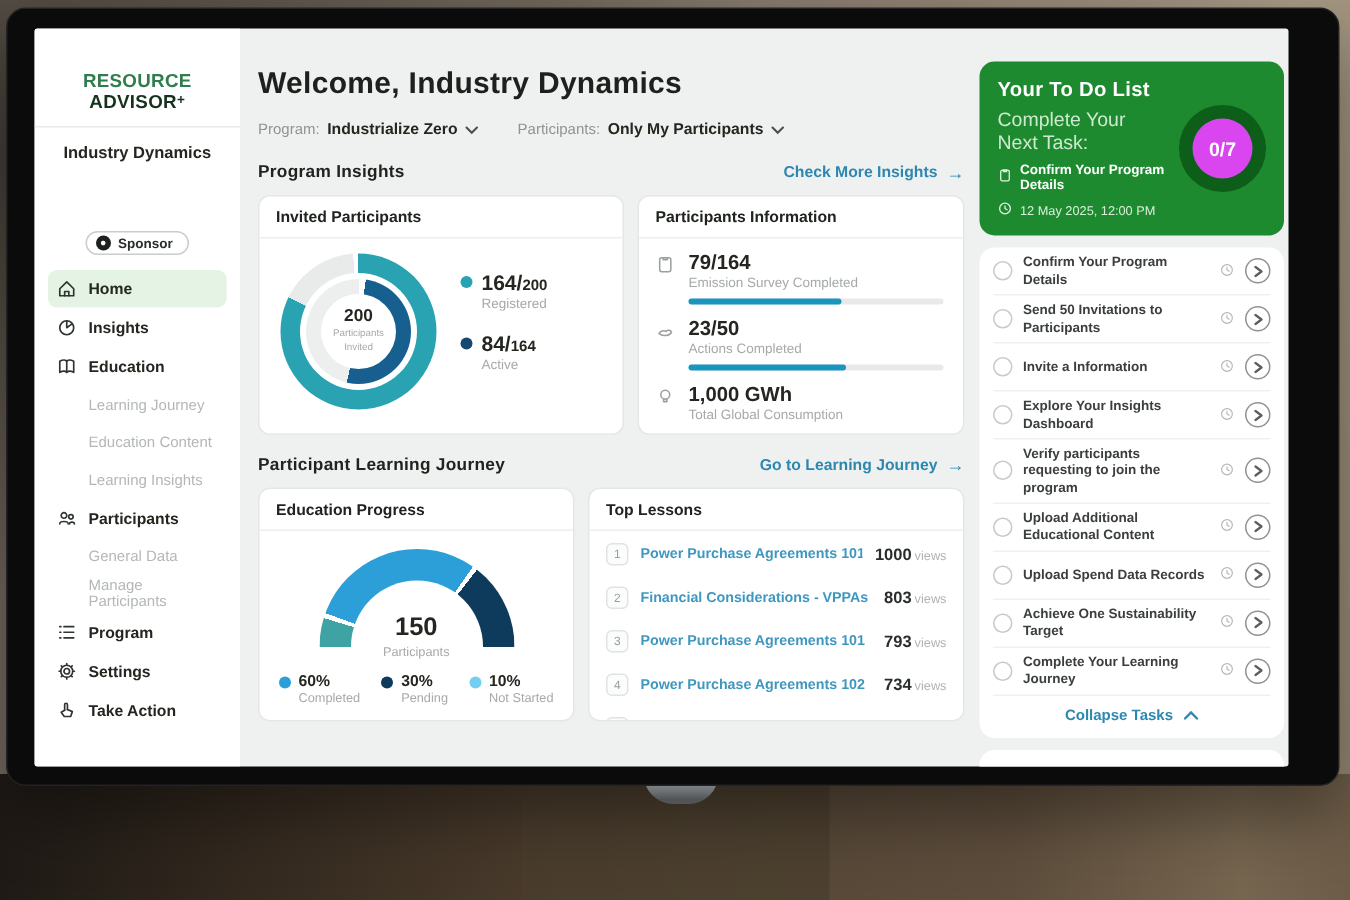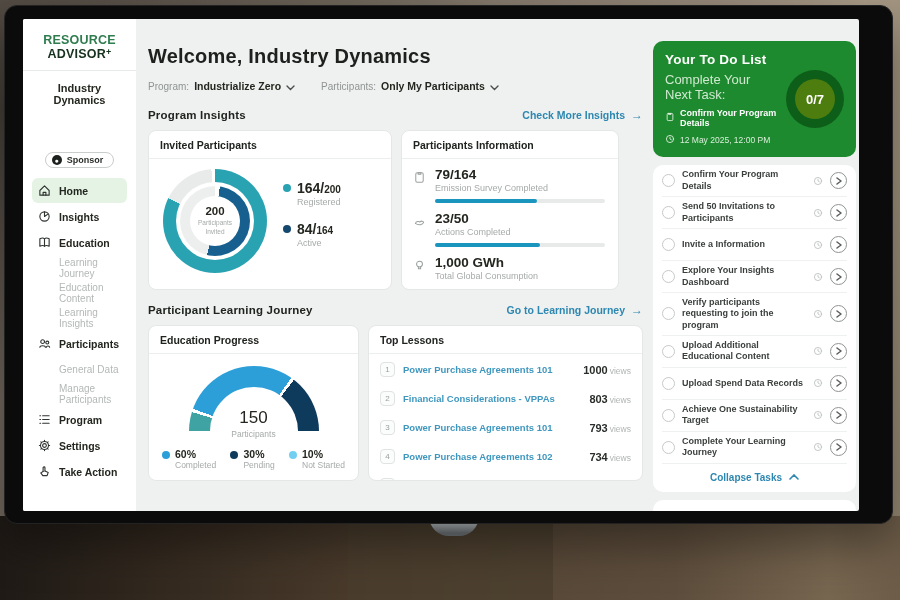--- a/index.html
+++ b/index.html
@@ -17,21 +17,21 @@
   .stand-mount { position:absolute; left:429px; top:516px; width:50px; height:20px; border-radius:0 0 25px 25px;
     background:linear-gradient(180deg,#dde1e3 15%,#aab0b4 50%,#6f7478 85%); z-index:1; }
 
   
   .monitor { position:absolute; left:4px; top:5px; width:889px; height:519px; background:#0b0b0c;
     border:1px solid #232324; border-radius:13px; z-index:2; box-shadow:0 20px 45px rgba(0,0,0,.4); }
   .screen { position:absolute; left:18px; top:13px; width:836px; height:492px; background:#eff1f0;
     border-radius:2px; overflow:hidden; display:flex; }
 
   
-  .sidebar { width:113px; background:#fff; flex:none; padding:14px 9px 0; }
+  .sidebar { width:137px; background:#fff; flex:none; padding:28px 9px 0; }
   .logo { text-align:center; font-size:12.5px; font-weight:bold; letter-spacing:.2px; padding-bottom:9px; }
   .logo .lg1 { color:#2f7d4e; } .logo .lg2 { color:#16321f; } .logo .lgplus { color:#16321f; font-size:9px; vertical-align:top; }
   .side-div { border-top:1px solid #e8eae9; margin:0 -9px; }
   .org { text-align:center; font-size:11px; font-weight:bold; color:#23271f; margin-top:11px; }
   .badge-row { display:flex; justify-content:center; margin:7px 0 10px; }
   .badge { display:flex; align-items:flex-end; gap:5px; border:1px solid #c9cdcb; border-radius:10px;
     padding:2px 10px 2px 6px; font-size:9px; font-weight:bold; color:#2a2e2a; background:#fff; cursor:pointer;margin-top:39px; }
   .badge-dot { width:10px; height:10px; border-radius:50%; background:#1d211e; color:#fff; font-size:7px;
     display:flex; align-items:center; justify-content:center; }
   .mi { display:flex; align-items:center; gap:8px; height:25px; padding:0 6px; border-radius:6px;
@@ -89,21 +89,21 @@
   .bar-fill { height:4px; border-radius:2px; background:#1a96be; }
   .bf-60 { width:60%; } .bf-62 { width:62%; }
 
   .card-edu { width:211px; height:156px; }
   .gauge-wrap { position:relative; width:130px; height:66px; margin:12px auto 0; }
   .gauge { position:absolute; inset:0; overflow:hidden; }
   .gauge-arc { position:absolute; left:0; top:0; width:130px; height:130px; border-radius:50%;
     background:conic-gradient(from 270deg, #3fa3a3 0 17deg, #fff 17deg 20deg, #2d9fd8 20deg 125deg, #fff 125deg 128deg, #0e3a5c 128deg 180deg, transparent 180deg); }
   .gauge-arc::after { content:""; position:absolute; inset:21px; background:#fff; border-radius:50%; }
   .gauge-center { position:absolute; left:0; right:0; bottom:-7px; text-align:center; }
-  .gc-val { font-size:17px; font-weight:normal; color:#23271f; }
+  .gc-val { font-size:17px; font-weight:bold; color:#23271f; }
   .gc-lbl { font-size:8.5px; color:#a5aaa8; margin-top:1px; }
   .gauge-legend { display:flex; justify-content:space-between; padding:16px 13px 0 13px; }
   .gleg { display:flex; gap:5px; }
   .gleg-dot { width:8px; height:8px; border-radius:50%; margin-top:3px; flex:none; }
   .gd-blue { background:#2d9fd8; } .gd-navy { background:#0e3a5c; } .gd-light { background:#72cff2; }
   .gleg-pct { font-size:10.5px; font-weight:bold; color:#23271f; }
   .gleg-lbl { font-size:8.5px; color:#a5aaa8; }
 
   .card-lessons { flex:1; height:156px; }
   .lesson { display:flex; align-items:center; gap:8px; padding:5px 11px; margin-top:1px; }
@@ -117,21 +117,21 @@
   .rightcol { width:206px; flex:none; padding:22px 3px 0 0; }
   .green-card { background:#1e8a2f; border-radius:10px; padding:11px 12px; color:#fff; display:flex; gap:6px; }
   .gc-left { flex:1; min-width:0; }
   .gc-title { font-size:13.5px; font-weight:bold; letter-spacing:.2px; }
   .gc-sub { font-size:13px; color:#cfe9cf; margin-top:5px; }
   .gc-task { display:flex; align-items:center; gap:5px; font-size:9px; font-weight:bold; margin-top:6px; }
   .gc-time { display:flex; align-items:center; gap:5px; font-size:8.5px; color:#d9efd9; margin-top:6px; }
   .gc-ic svg { width:10px; height:10px; stroke:#e4f4e4; fill:none; stroke-width:1.2; stroke-linecap:round; }
   .gc-ring { width:58px; height:58px; border-radius:50%; background:#0c5e18; flex:none; align-self:center;
     display:flex; align-items:center; justify-content:center; }
-  .gc-ring-in { width:40px; height:40px; border-radius:50%; background:#4d7c0f; display:flex; align-items:center; justify-content:center;
+  .gc-ring-in { width:40px; height:40px; border-radius:50%; background:#d946ef; display:flex; align-items:center; justify-content:center;
     font-size:13px; font-weight:bold; color:#fff; }
 
   .tasks-card { background:#fff; border-radius:10px; margin-top:8px; padding:0 9px; }
   .task { display:flex; align-items:center; gap:7px; min-height:32px; border-bottom:1px solid #eff1f0; padding:4px 0; cursor:pointer; }
   .task:last-of-type { border-bottom:none; }
   .task-cb { width:13px; height:13px; border-radius:50%; border:1.5px solid #c6cac9; flex:none; background:#fff; }
   .task-lbl { flex:1; font-size:9px; font-weight:bold; color:#3a3f3c; line-height:1.25; }
   .task-clock svg, .gcl svg { width:10px; height:10px; stroke:#b5bab8; fill:none; stroke-width:1.1; stroke-linecap:round; }
   .task-go { width:17px; height:17px; border-radius:50%; border:1.3px solid #8f9492; flex:none;
     display:flex; align-items:center; justify-content:center; }

